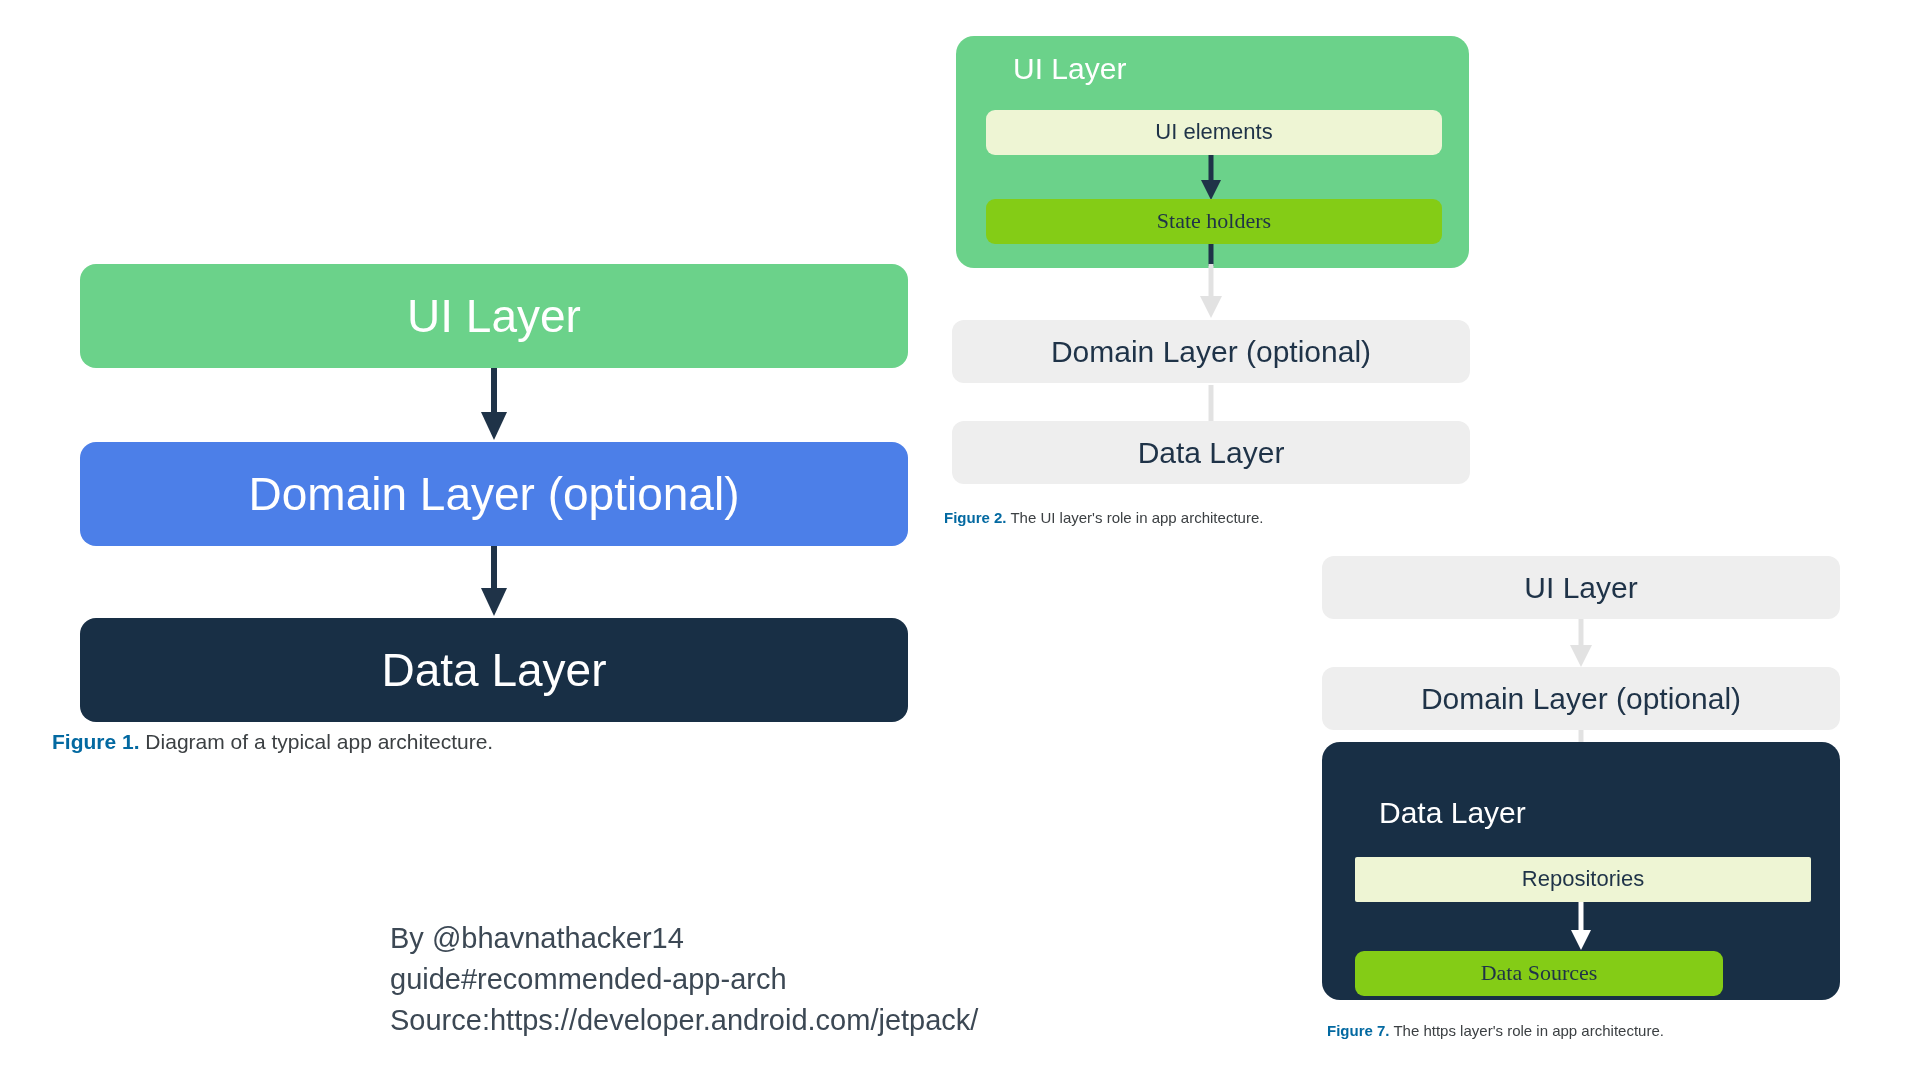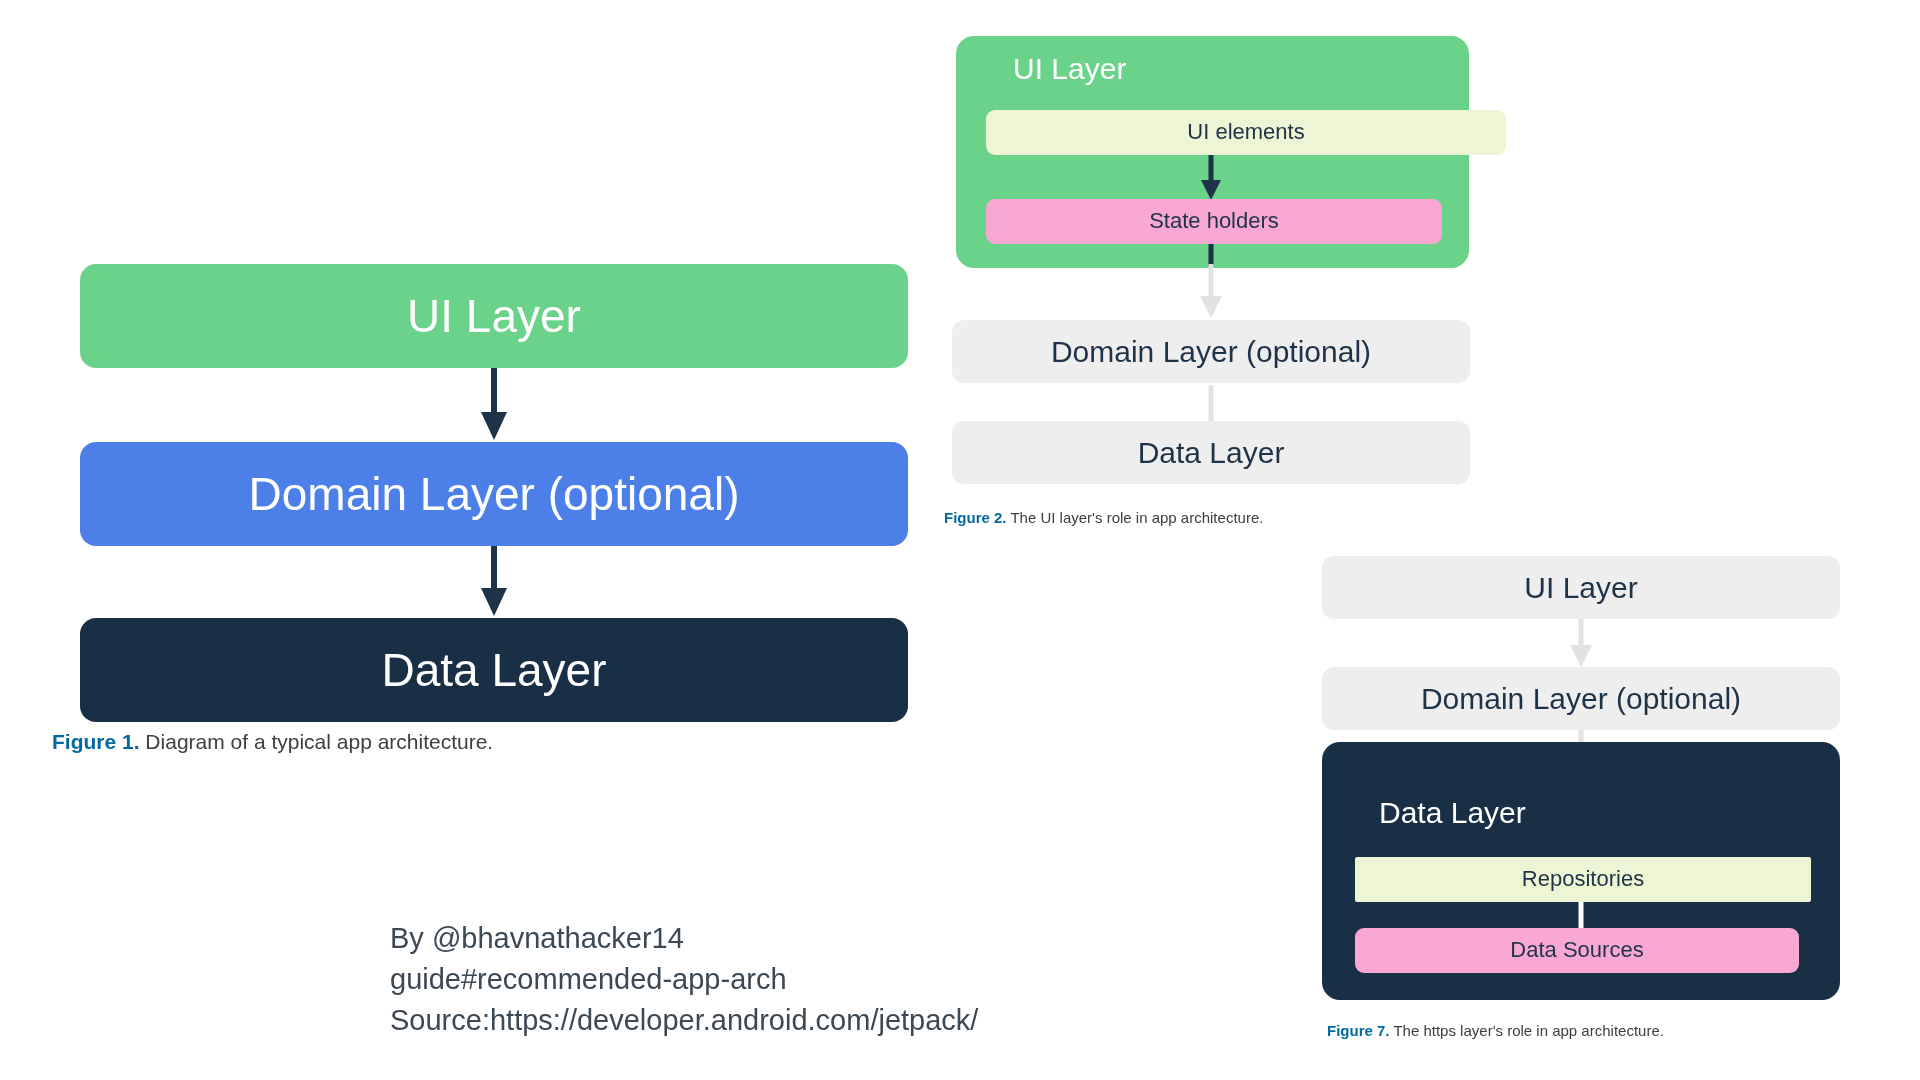--- a/index.html
+++ b/index.html
@@ -24,21 +24,21 @@
     justify-content: center;
     text-align: center;
     line-height: 1.1;
   }
 
   .layer-green  { background: #6BD28A; color: #ffffff; }
   .layer-blue   { background: #4C7FE8; color: #ffffff; }
   .layer-navy   { background: #182F45; color: #ffffff; }
   .layer-grey   { background: #EEEEEE; color: #1F3348; }
   .box-cream    { background: #EEF5D4; color: #1F3348; }
-  .box-lightblue{ background: #f9a8d4; color: #1F3348; }
+  .box-lightblue{ background: #84cc16; color: #1F3348; font-family: Liberation Serif, serif; }
 
   
   #fig1-ui     { left: 80px;  top: 264px; width: 828px; height: 104px; font-size: 46px; border-radius: 16px; }
   #fig1-domain { left: 80px;  top: 442px; width: 828px; height: 104px; font-size: 46px; border-radius: 16px; }
   #fig1-data   { left: 80px;  top: 618px; width: 828px; height: 104px; font-size: 46px; border-radius: 16px; }
 
   #fig1-arrow1 { position: absolute; left: 478px; top: 368px; width: 32px; height: 74px; }
   #fig1-arrow2 { position: absolute; left: 478px; top: 546px; width: 32px; height: 72px; }
 
   #fig1-caption {
@@ -48,21 +48,21 @@
 
   
   #fig2-panel {
     position: absolute; left: 956px; top: 36px; width: 513px; height: 232px;
     background: #6BD28A; border-radius: 18px;
   }
   #fig2-panel-title {
     position: absolute; left: 1013px; top: 52px;
     font-size: 30px; color: #ffffff;
   }
-  #fig2-uielements  { left: 986px;  top: 110px; width: 520px; height: 45px; font-size: 22px; border-radius: 9px; }
+  #fig2-uielements  { left: 986px;  top: 110px; width: 456px; height: 45px; font-size: 22px; border-radius: 9px; }
   #fig2-stateholders{ left: 986px;  top: 199px; width: 456px; height: 45px; font-size: 22px; border-radius: 9px; }
 
   #fig2-arrow-inner  { position: absolute; left: 1200px; top: 155px; width: 22px; height: 46px; }
   #fig2-arrow-mid    { position: absolute; left: 1198px; top: 244px; width: 26px; height: 76px; }
   #fig2-arrow-bottom { position: absolute; left: 1198px; top: 385px; width: 26px; height: 62px; }
 
   #fig2-domain { left: 952px; top: 320px; width: 518px; height: 63px; font-size: 30px; border-radius: 12px; }
   #fig2-data   { left: 952px; top: 421px; width: 518px; height: 63px; font-size: 30px; border-radius: 12px; }
 
   #fig2-caption {
@@ -79,21 +79,21 @@
 
   #fig3-panel {
     position: absolute; left: 1322px; top: 742px; width: 518px; height: 258px;
     background: #182F45; border-radius: 18px;
   }
   #fig3-panel-title {
     position: absolute; left: 1379px; top: 796px;
     font-size: 30px; color: #ffffff;
   }
   #fig3-repositories { left: 1355px; top: 857px; width: 456px; height: 45px; font-size: 22px; border-radius: 2px; }
-  #fig3-datasources  { left: 1355px; top: 928px; width: 444px; height: 45px; font-size: 22px; border-radius: 9px; }
+  #fig3-datasources  { left: 1355px; top: 951px; width: 368px; height: 45px; font-size: 22px; border-radius: 9px; }
 
   #fig3-arrow-inner { position: absolute; left: 1570px; top: 902px; width: 22px; height: 50px; }
 
   #fig3-caption {
     position: absolute; left: 1327px; top: 1022px;
     font-size: 15px; color: #3c4043; white-space: nowrap;
   }
 
   
   .cap-label { font-weight: bold; color: #0369a1; }

